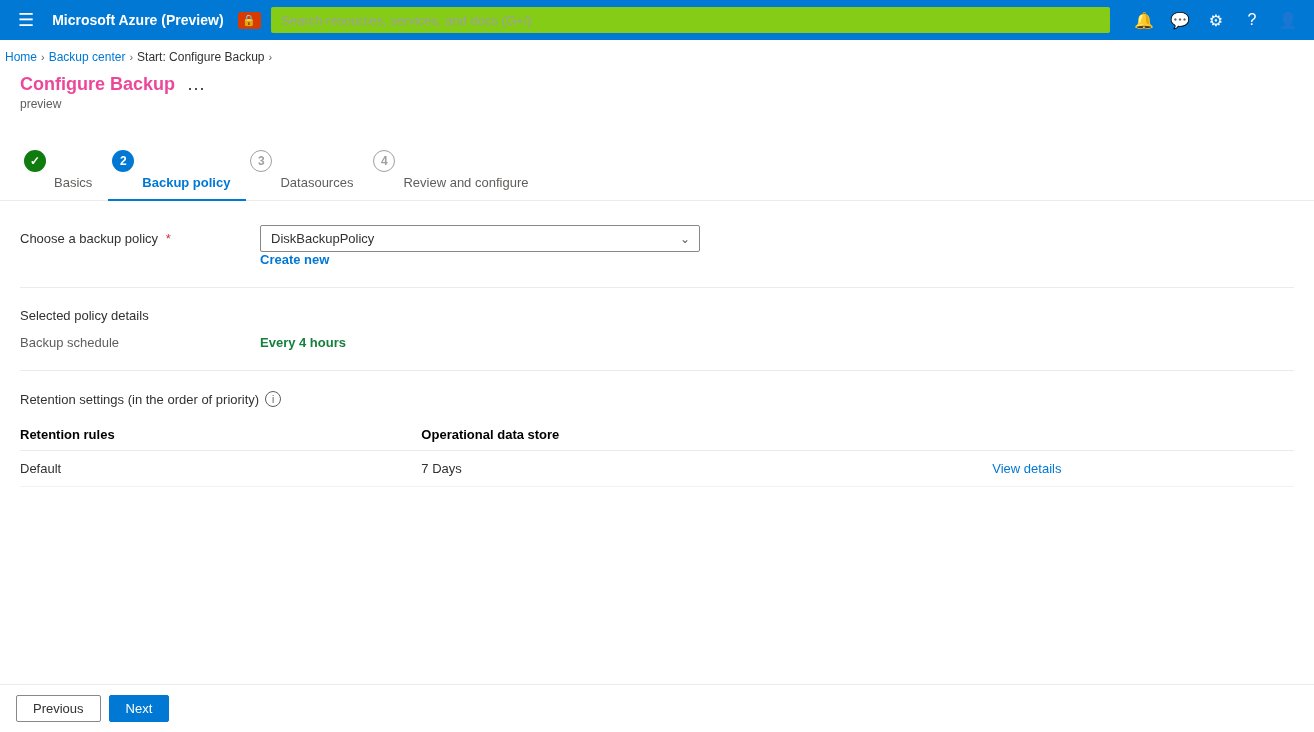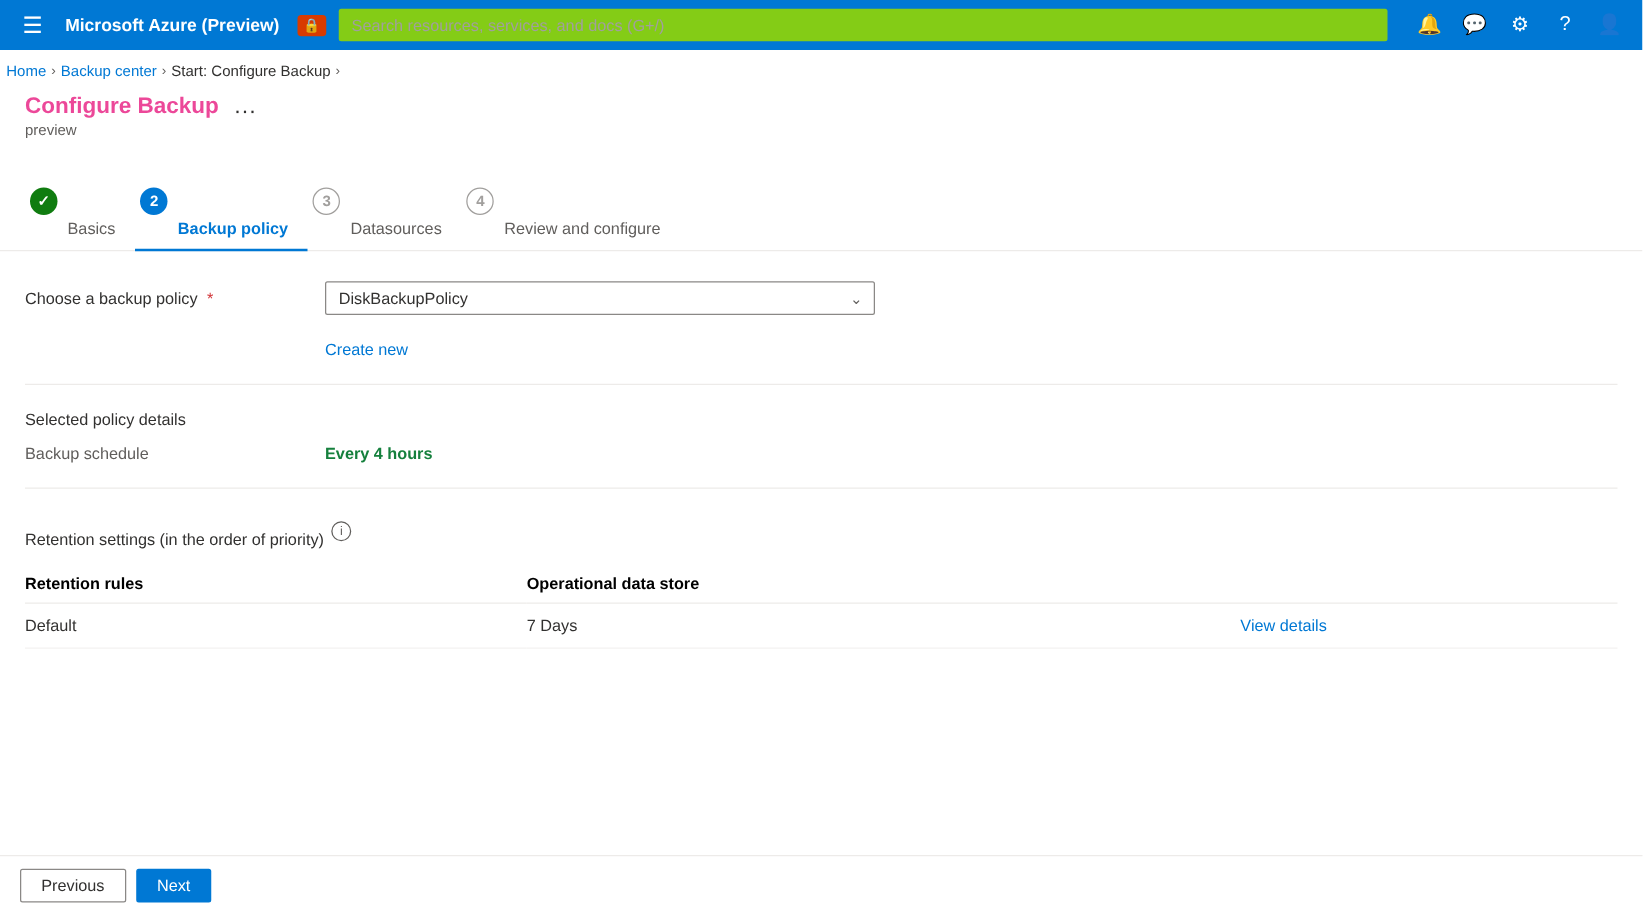--- a/index.html
+++ b/index.html
@@ -219,22 +219,23 @@
       top: 50%;
       transform: translateY(-50%);
       pointer-events: none;
       color: #605e5c;
       font-size: 12px;
     }
     .create-new-link {
       color: #0078d4;
       font-size: 13px;
       cursor: pointer;
-      margin-top: 20px;
+      margin-top: 0;
       display: inline-block;
+      font-weight: bold;
     }
 
     
     .section-title {
       font-size: 13px;
       color: #323130;
       margin-bottom: 12px;
     }
     .policy-detail-row {
       display: flex;
@@ -255,21 +256,20 @@
     
     .retention-header {
       display: flex;
       align-items: center;
       gap: 6px;
       margin-bottom: 12px;
     }
     .retention-title {
       font-size: 13px;
       color: #323130;
-      margin-top: 13px;
     }
     .info-icon {
       width: 16px;
       height: 16px;
       border-radius: 50%;
       border: 1px solid #605e5c;
       color: #605e5c;
       font-size: 10px;
       display: flex;
       align-items: center;

